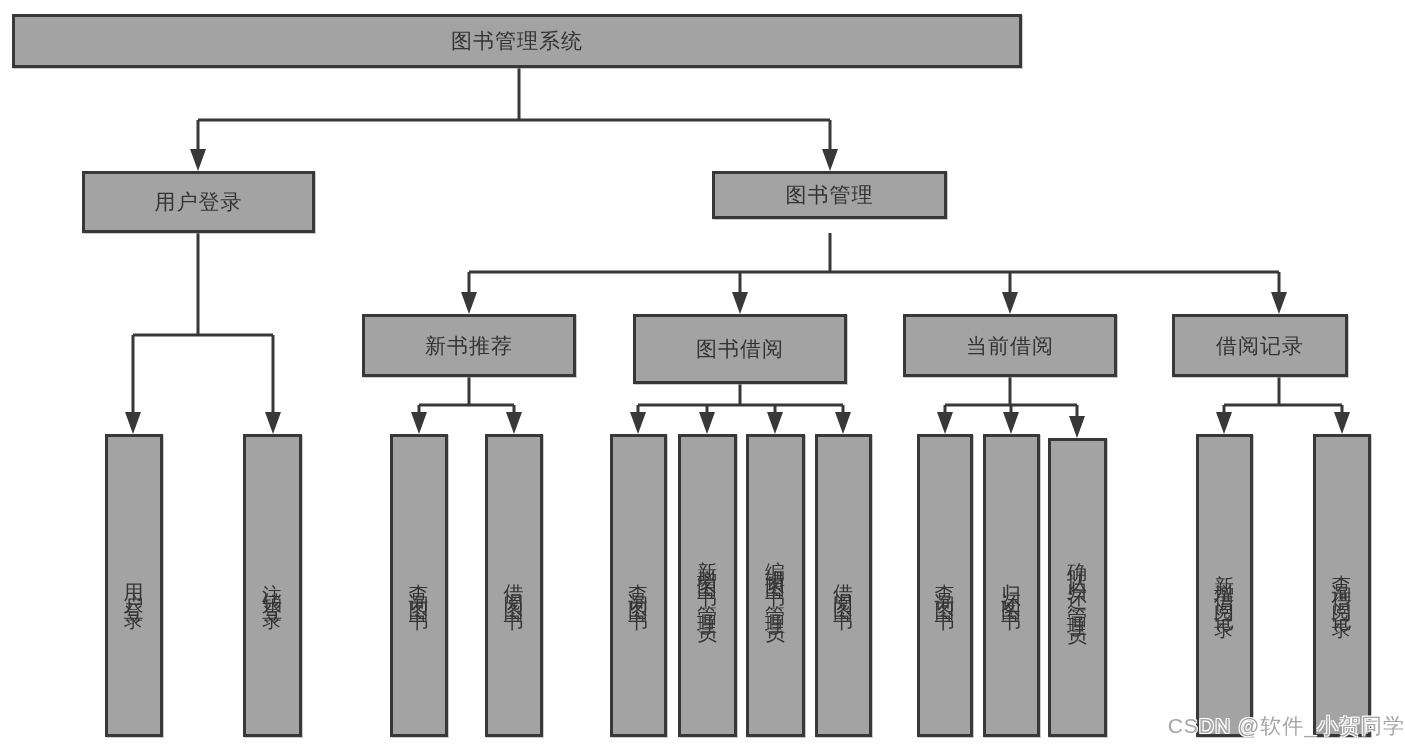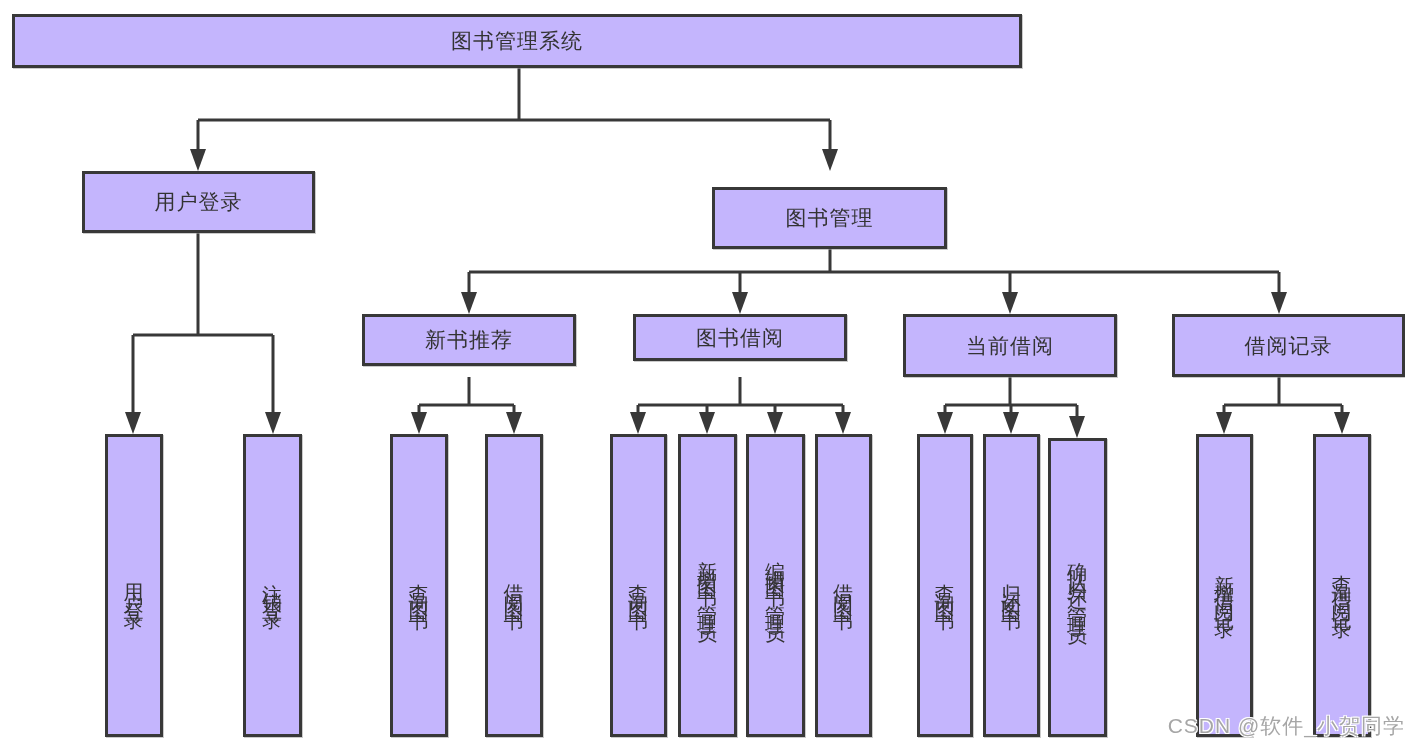--- a/index.html
+++ b/index.html
@@ -19,21 +19,21 @@
     position: absolute;
     left: 0;
     top: 0;
     width: 1405px;
     height: 747px;
   }
   .node {
     position: absolute;
     box-sizing: border-box;
     border: 3px solid #383838;
-    background: #c4b5fd;
+    background: #a3a3a3;
     display: flex;
     align-items: center;
     justify-content: center;
     color: #333333;
     box-shadow: 1px 1px 0 rgba(160,160,160,.55);
   }
   .node.h {
     font-size: 21px;
     letter-spacing: 1px;
   }
@@ -93,34 +93,34 @@
     </g>
   </svg>
 
   <div class="node h" style="left:12px; top:14px; width:1010px; height:54px;">
     <span>图书管理系统</span>
   </div>
 
   <div class="node h" style="left:82px; top:171px; width:233px; height:62px;">
     <span>用户登录</span>
   </div>
-  <div class="node h" style="left:712px; top:187px; width:235px; height:62px;">
+  <div class="node h" style="left:712px; top:171px; width:235px; height:48px;">
     <span>图书管理</span>
   </div>
 
-  <div class="node h" style="left:362px; top:314px; width:214px; height:52px;">
+  <div class="node h" style="left:362px; top:314px; width:214px; height:63px;">
     <span>新书推荐</span>
   </div>
-  <div class="node h" style="left:633px; top:314px; width:214px; height:47px;text-align:right;">
+  <div class="node h" style="left:633px; top:314px; width:214px; height:70px;text-align:right;">
     <span>图书借阅</span>
   </div>
   <div class="node h" style="left:903px; top:314px; width:214px; height:63px;align-items:center;">
     <span>当前借阅</span>
   </div>
-  <div class="node h" style="left:1172px; top:314px; width:233px; height:63px;">
+  <div class="node h" style="left:1172px; top:314px; width:176px; height:63px;">
     <span>借阅记录</span>
   </div>
 
   <div class="node v" style="left:105px; top:434px; width:58px; height:303px;">
     <span>用户登录</span>
   </div>
   <div class="node v" style="left:243px; top:434px; width:59px; height:303px;">
     <span>注销登录</span>
   </div>
 

